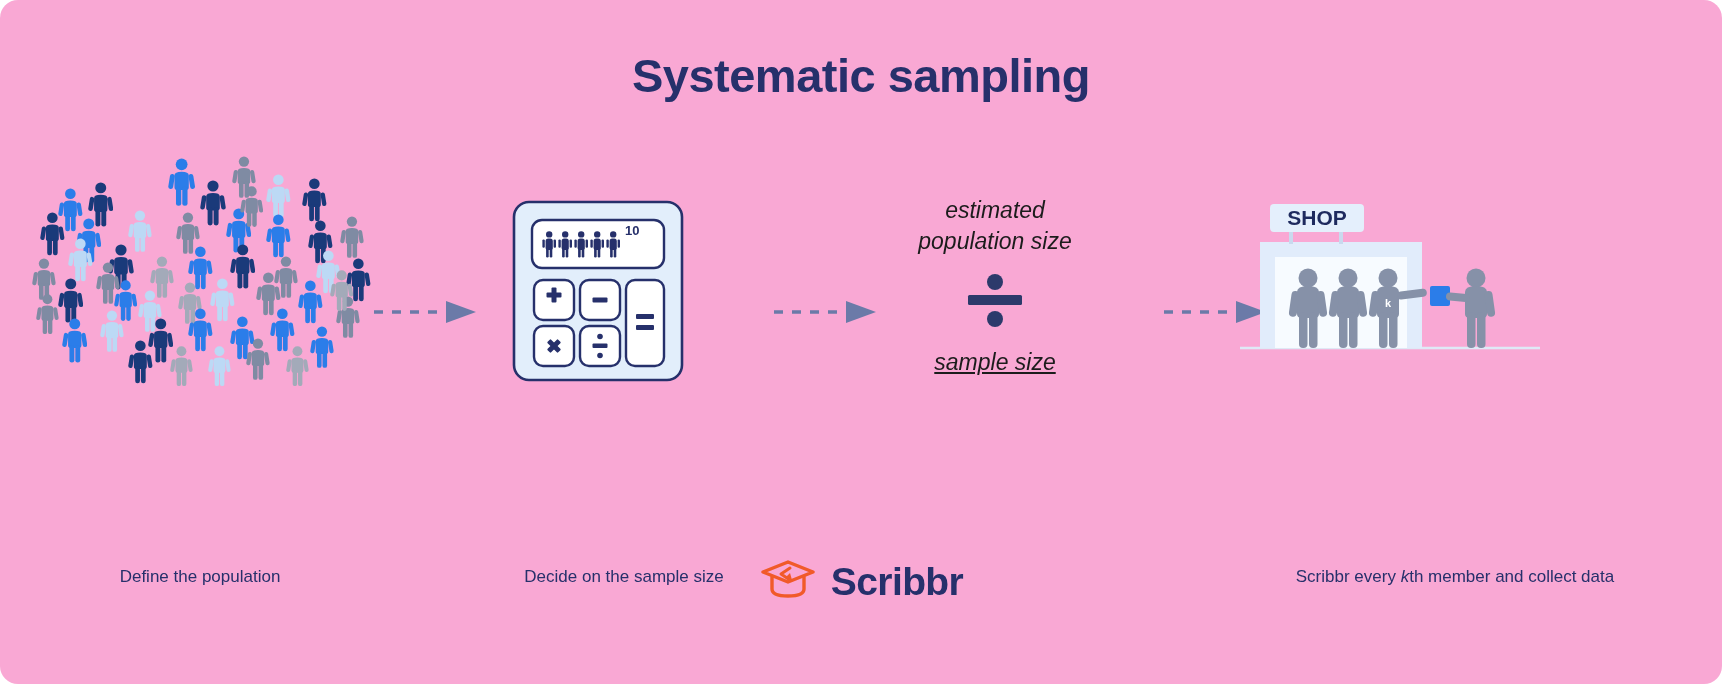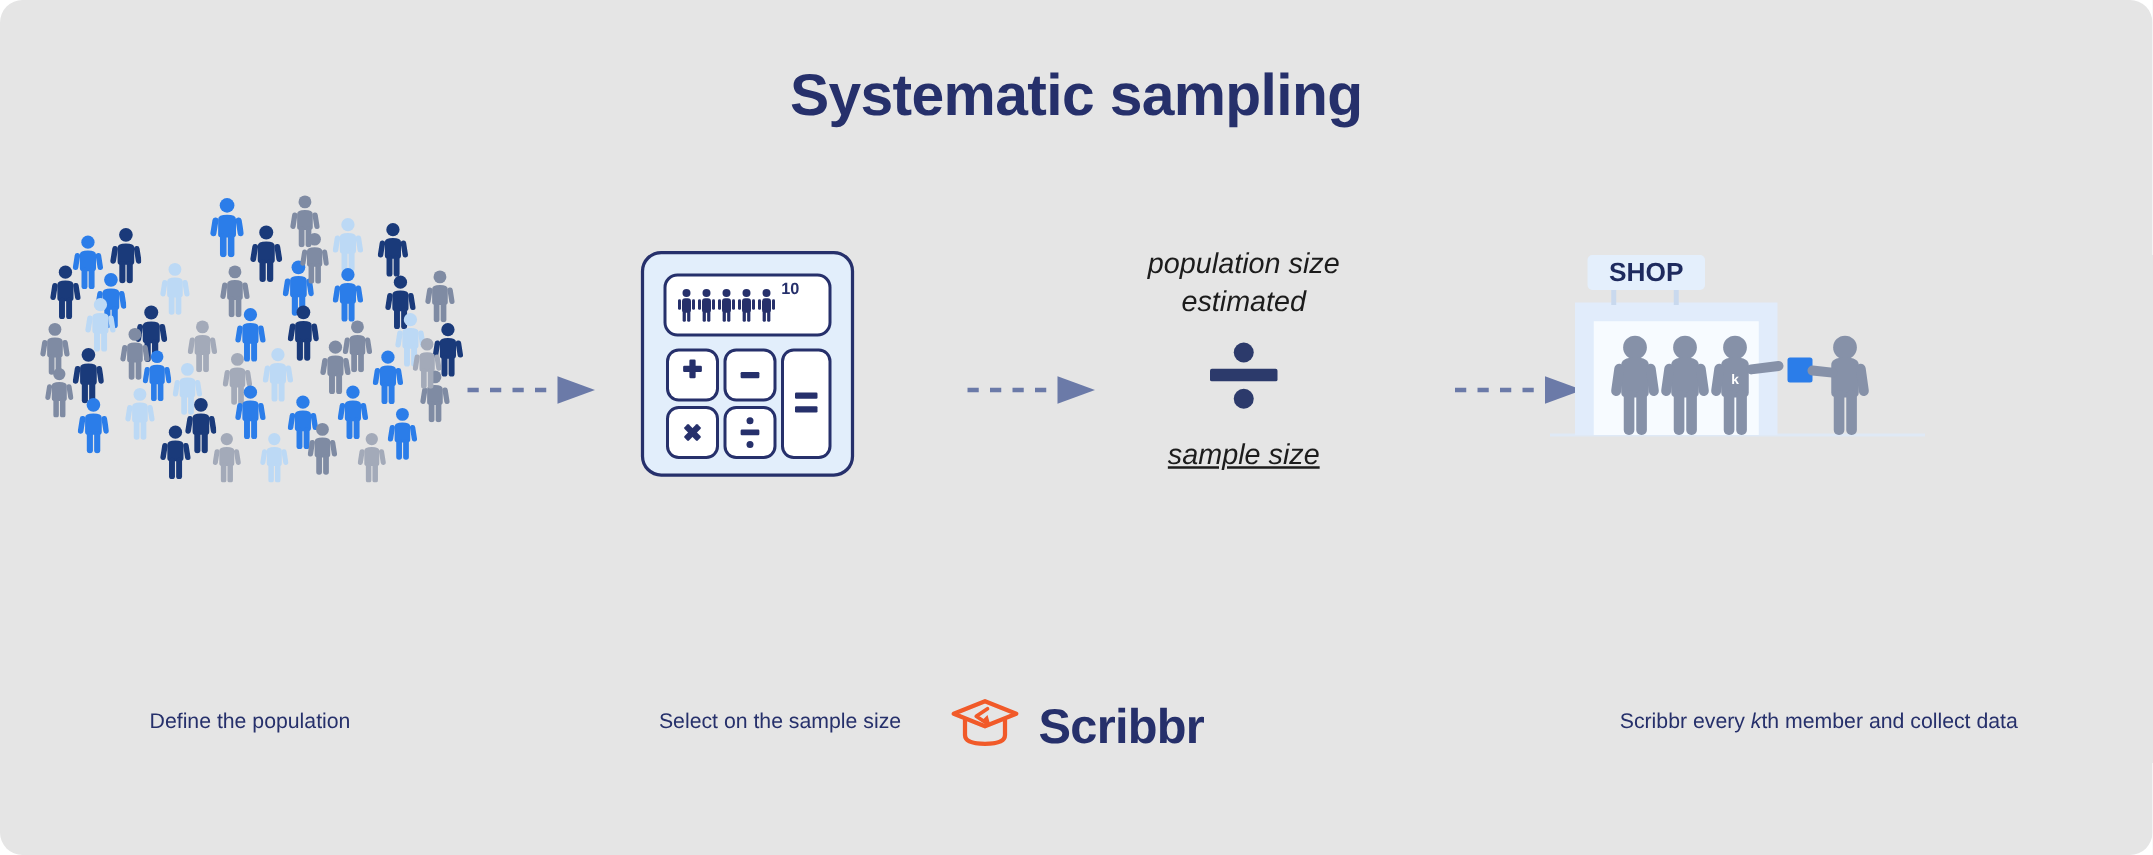--- a/index.html
+++ b/index.html
@@ -5,21 +5,21 @@
   * { margin:0; padding:0; box-sizing:border-box; }
   html, body {
     width:1722px; height:684px;
     background:#ffffff;
     font-family:"Liberation Sans", sans-serif;
     overflow:hidden;
   }
   #canvas {
     position:relative;
     width:1722px; height:684px;
-    background:#e5e5e5;
+    background:#f9a8d4;
     border-radius:18px;
   }
 
   
   #title {
     position:absolute;
     top:48px; left:0; width:1722px;
     text-align:center;
     font-size:47px;
     font-weight:bold;
@@ -682,36 +682,36 @@
 
           <rect x="114" y="80" width="38" height="86" rx="9" ry="9" fill="#ffffff" stroke="#26306b" stroke-width="2.4"></rect>
           <g fill="#26306b">
             <rect x="124" y="114" width="18" height="5" rx="1"></rect>
             <rect x="124" y="125" width="18" height="5" rx="1"></rect>
           </g>
         </svg>
       </div>
     </div>
     <div class="caption">
-      <span>Select on the sample size</span>
+      <span>Decide on the sample size</span>
     </div>
   </div>
 
   <div class="arrow" id="arrow2">
     <svg width="110" height="24" viewBox="0 0 110 24">
       <line x1="2" y1="12" x2="68" y2="12" stroke="#6b7aa8" stroke-width="3.5" stroke-dasharray="9,9"></line>
       <polygon points="74,1 104,12 74,23" fill="#6b7aa8"></polygon>
     </svg>
   </div>
 
   <div class="step" id="step3">
     <div class="step-art">
       <div id="formula">
+        <div class="ftext">estimated</div>
         <div class="ftext">population size</div>
-        <div class="ftext">estimated</div>
         <div id="div-sign">
           <svg width="58" height="56" viewBox="0 0 58 56">
             <circle cx="29" cy="9" r="8" fill="#2c3a6b"></circle>
             <rect x="2" y="22" width="54" height="10" rx="1.5" fill="#2c3a6b"></rect>
             <circle cx="29" cy="46" r="8" fill="#2c3a6b"></circle>
           </svg>
         </div>
         <div class="ftext fbottom">sample size</div>
       </div>
     </div>

